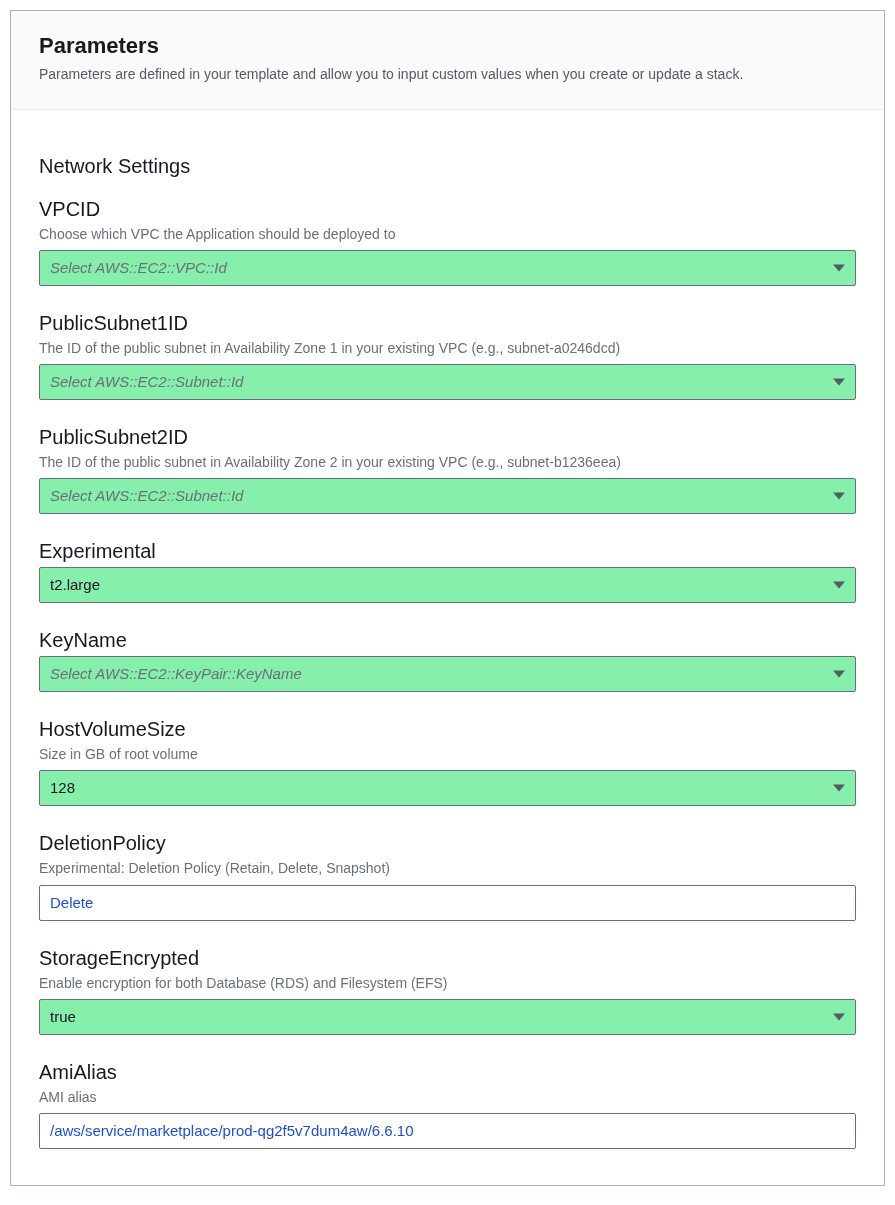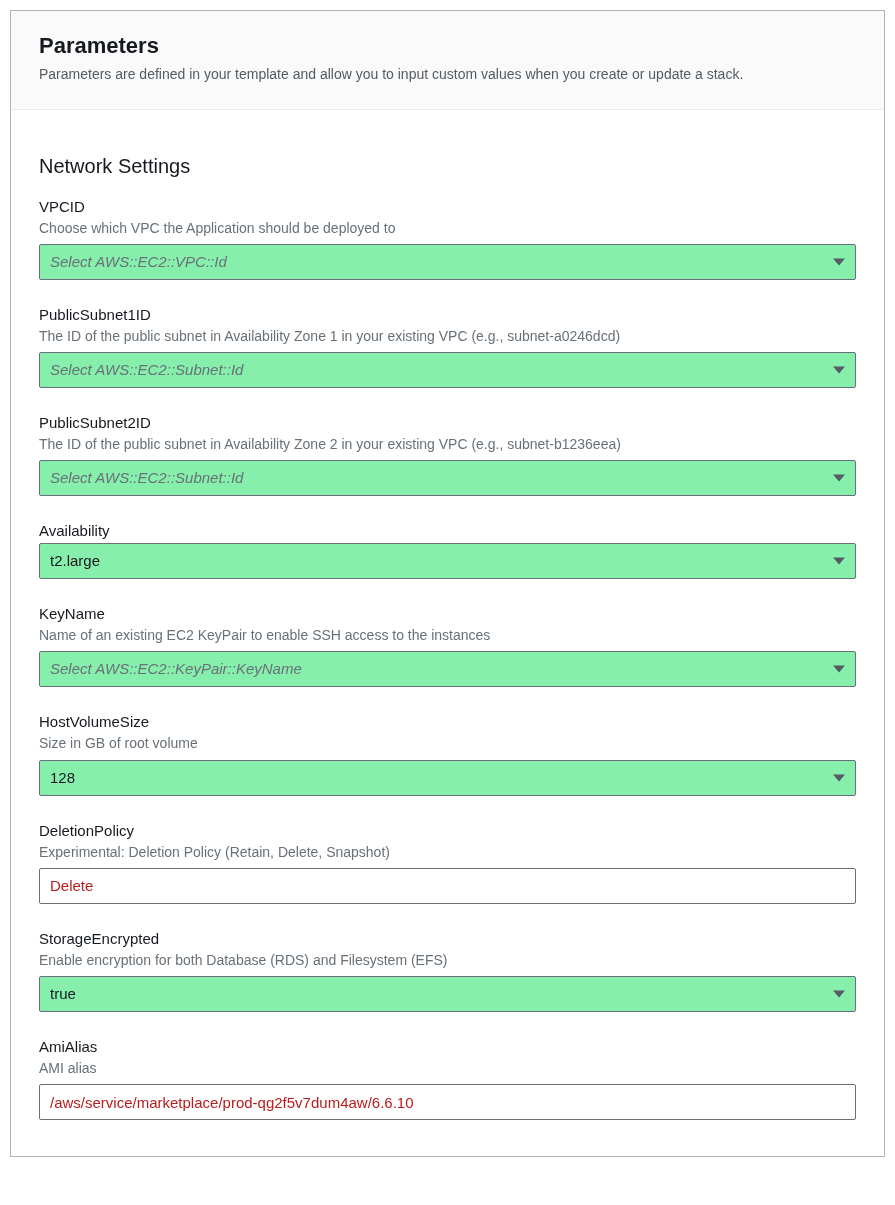--- a/index.html
+++ b/index.html
@@ -50,21 +50,21 @@
       color: #16191f;
       margin-bottom: 20px;
       margin-top: 21px;
     }
 
     .form-field {
       margin-bottom: 26px;
     }
 
     .field-label {
-      font-size: 15px;
+      font-size: 20px;
       font-weight: 400;
       color: #16191f;
       display: block;
       margin-bottom: 4px;
     }
 
     .field-description {
       font-size: 14px;
       color: #687078;
       margin-bottom: 7px;
@@ -97,21 +97,21 @@
     }
 
     .input-box {
       width: 100%;
       height: 36px;
       border: 1px solid #687078;
       border-radius: 2px;
       background: #fff;
       padding: 6px 10px;
       font-size: 15px;
-      color: #b91c1c;
+      color: #1d4ed8;
       font-family: inherit;
       line-height: 1.2;
     }
 
     .caret-icon {
       position: absolute;
       right: 11px;
       top: 50%;
       transform: translateY(-50%);
       pointer-events: none;
@@ -156,30 +156,29 @@
     <div class="form-field">
       <label class="field-label">PublicSubnet2ID</label>
       <div class="field-description">The ID of the public subnet in Availability Zone 2 in your existing VPC (e.g., subnet-b1236eea)</div>
       <div class="select-wrapper">
         <div class="select-box placeholder" tabindex="0">Select AWS::EC2::Subnet::Id</div>
         <span class="caret-icon"></span>
       </div>
     </div>
 
     <div class="form-field">
-      <label class="field-label">Availability</label>
+      <label class="field-label">Experimental</label>
       <div class="select-wrapper">
         <div class="select-box" tabindex="0">t2.large</div>
         <span class="caret-icon"></span>
       </div>
     </div>
 
     <div class="form-field">
       <label class="field-label">KeyName</label>
-      <div class="field-description">Name of an existing EC2 KeyPair to enable SSH access to the instances</div>
       <div class="select-wrapper">
         <div class="select-box placeholder" tabindex="0">Select AWS::EC2::KeyPair::KeyName</div>
         <span class="caret-icon"></span>
       </div>
     </div>
 
     <div class="form-field">
       <label class="field-label">HostVolumeSize</label>
       <div class="field-description">Size in GB of root volume</div>
       <div class="select-wrapper">

